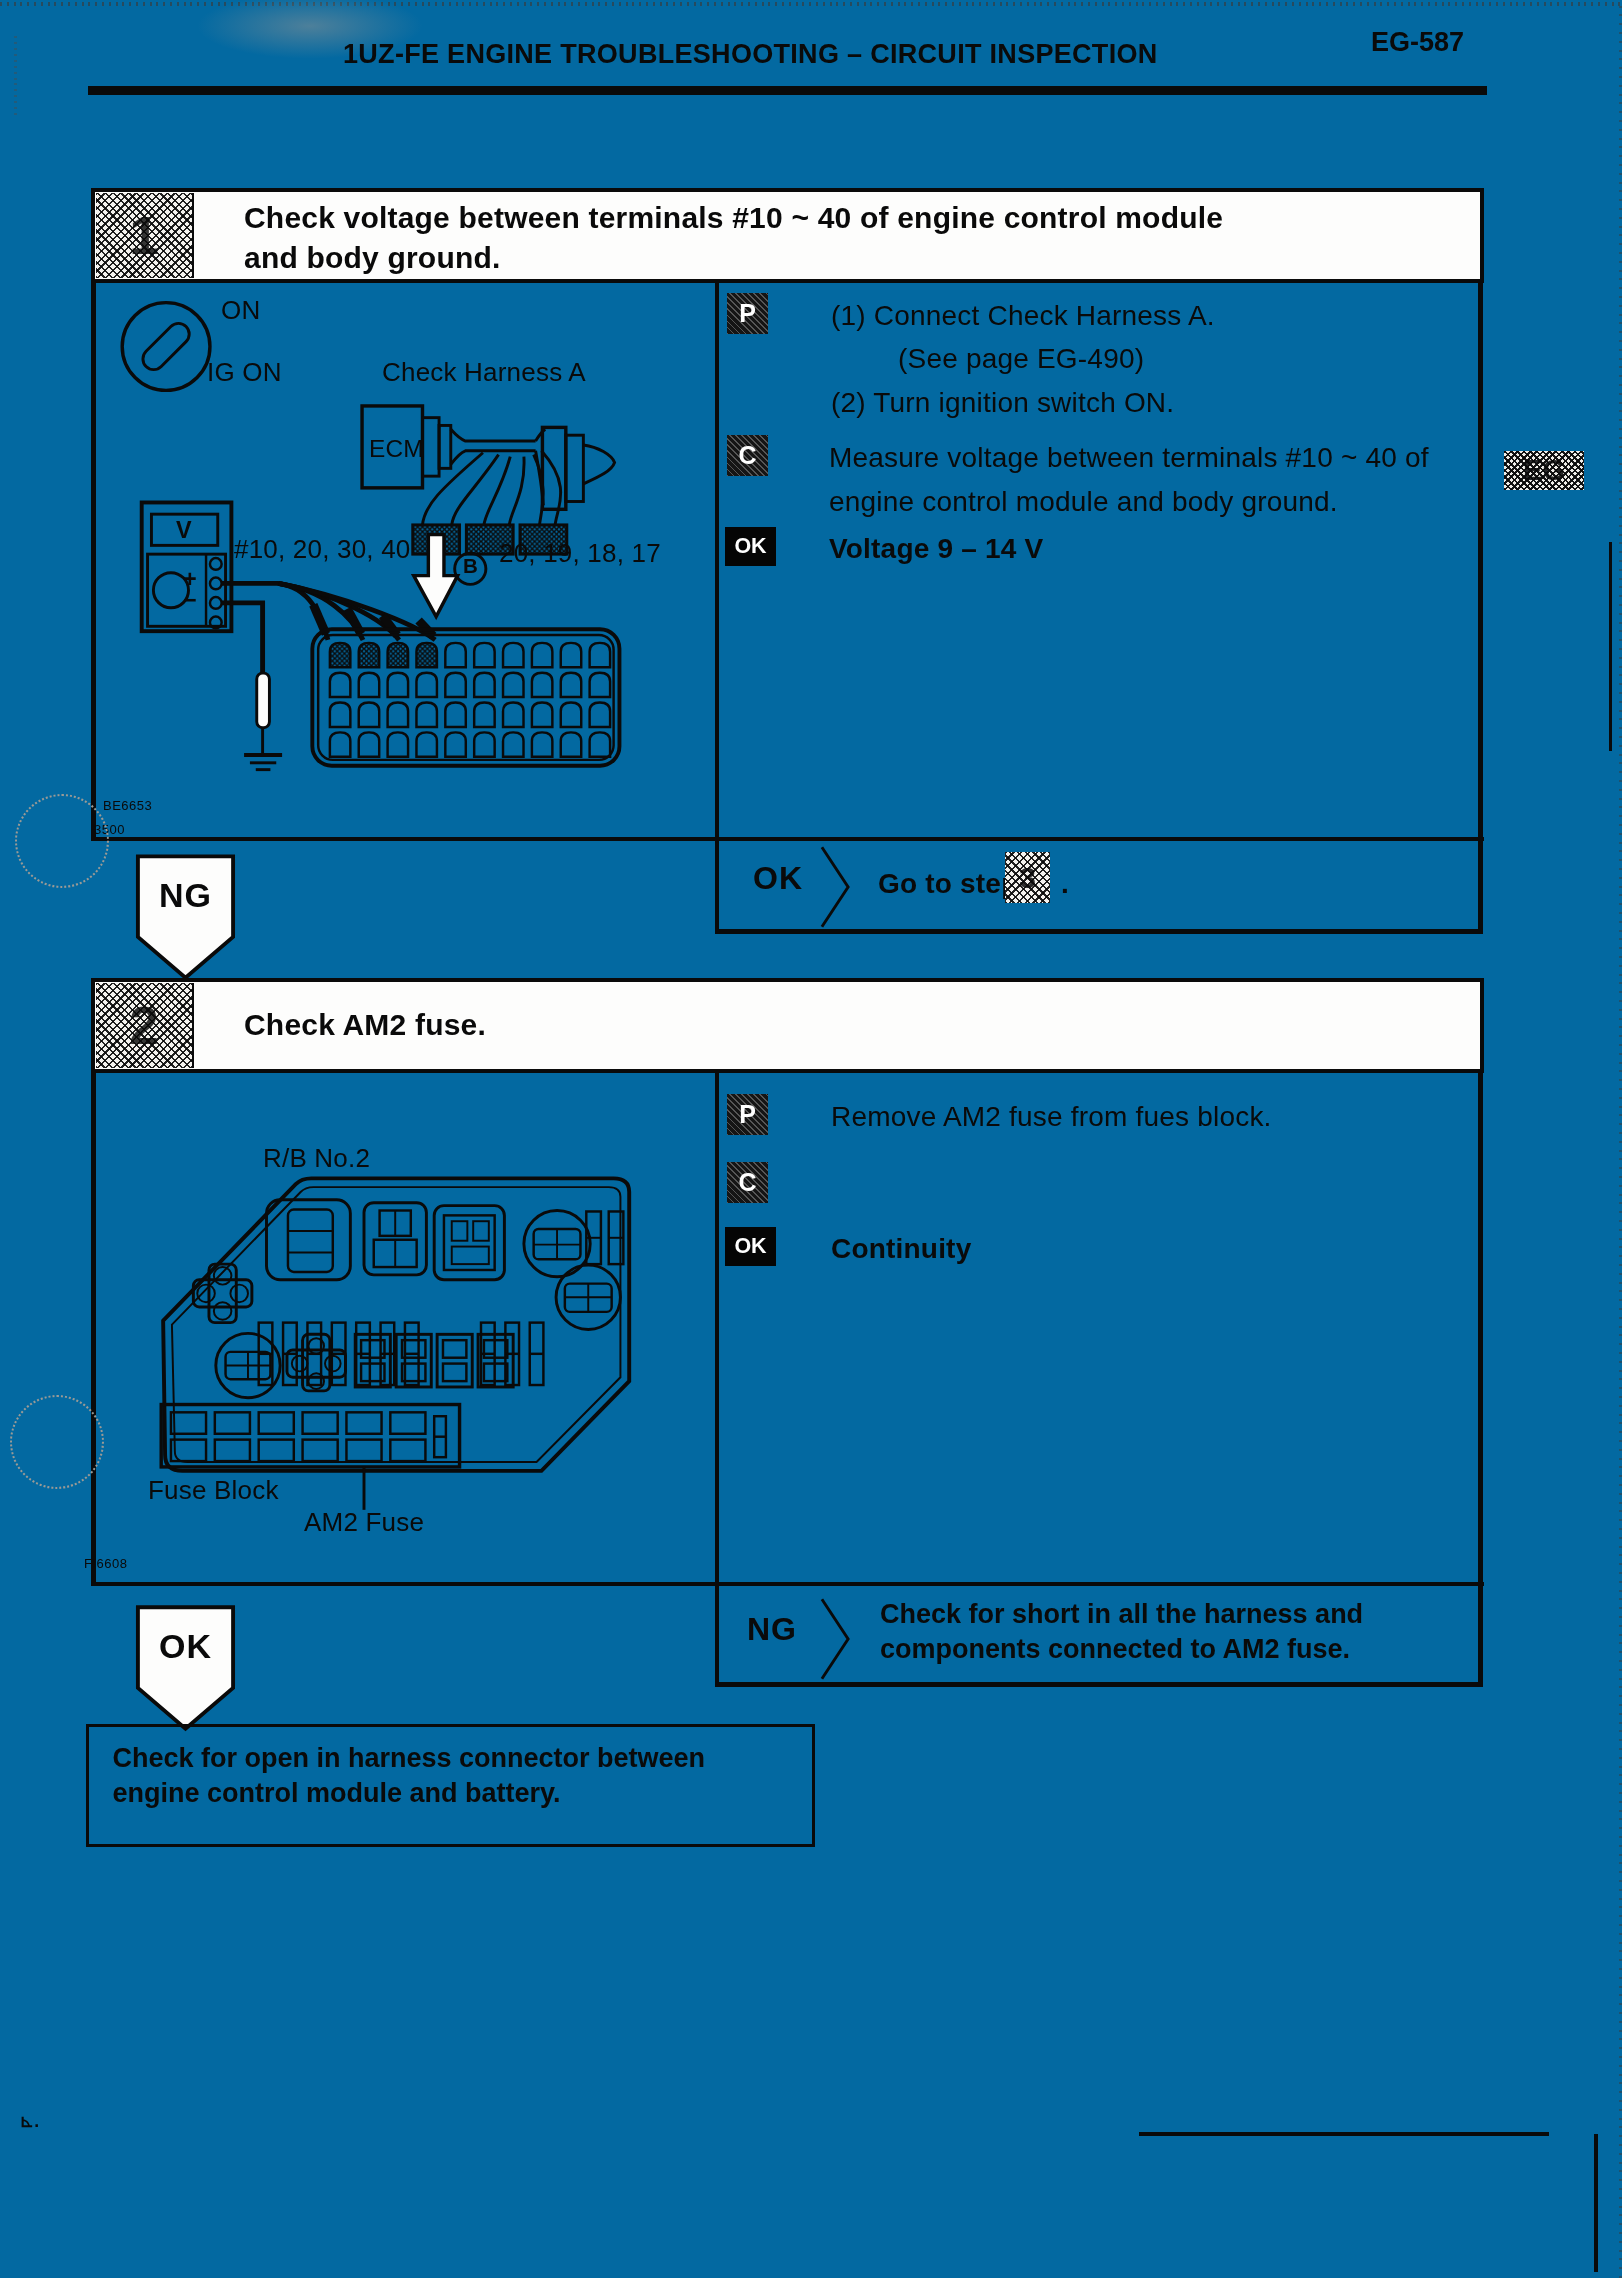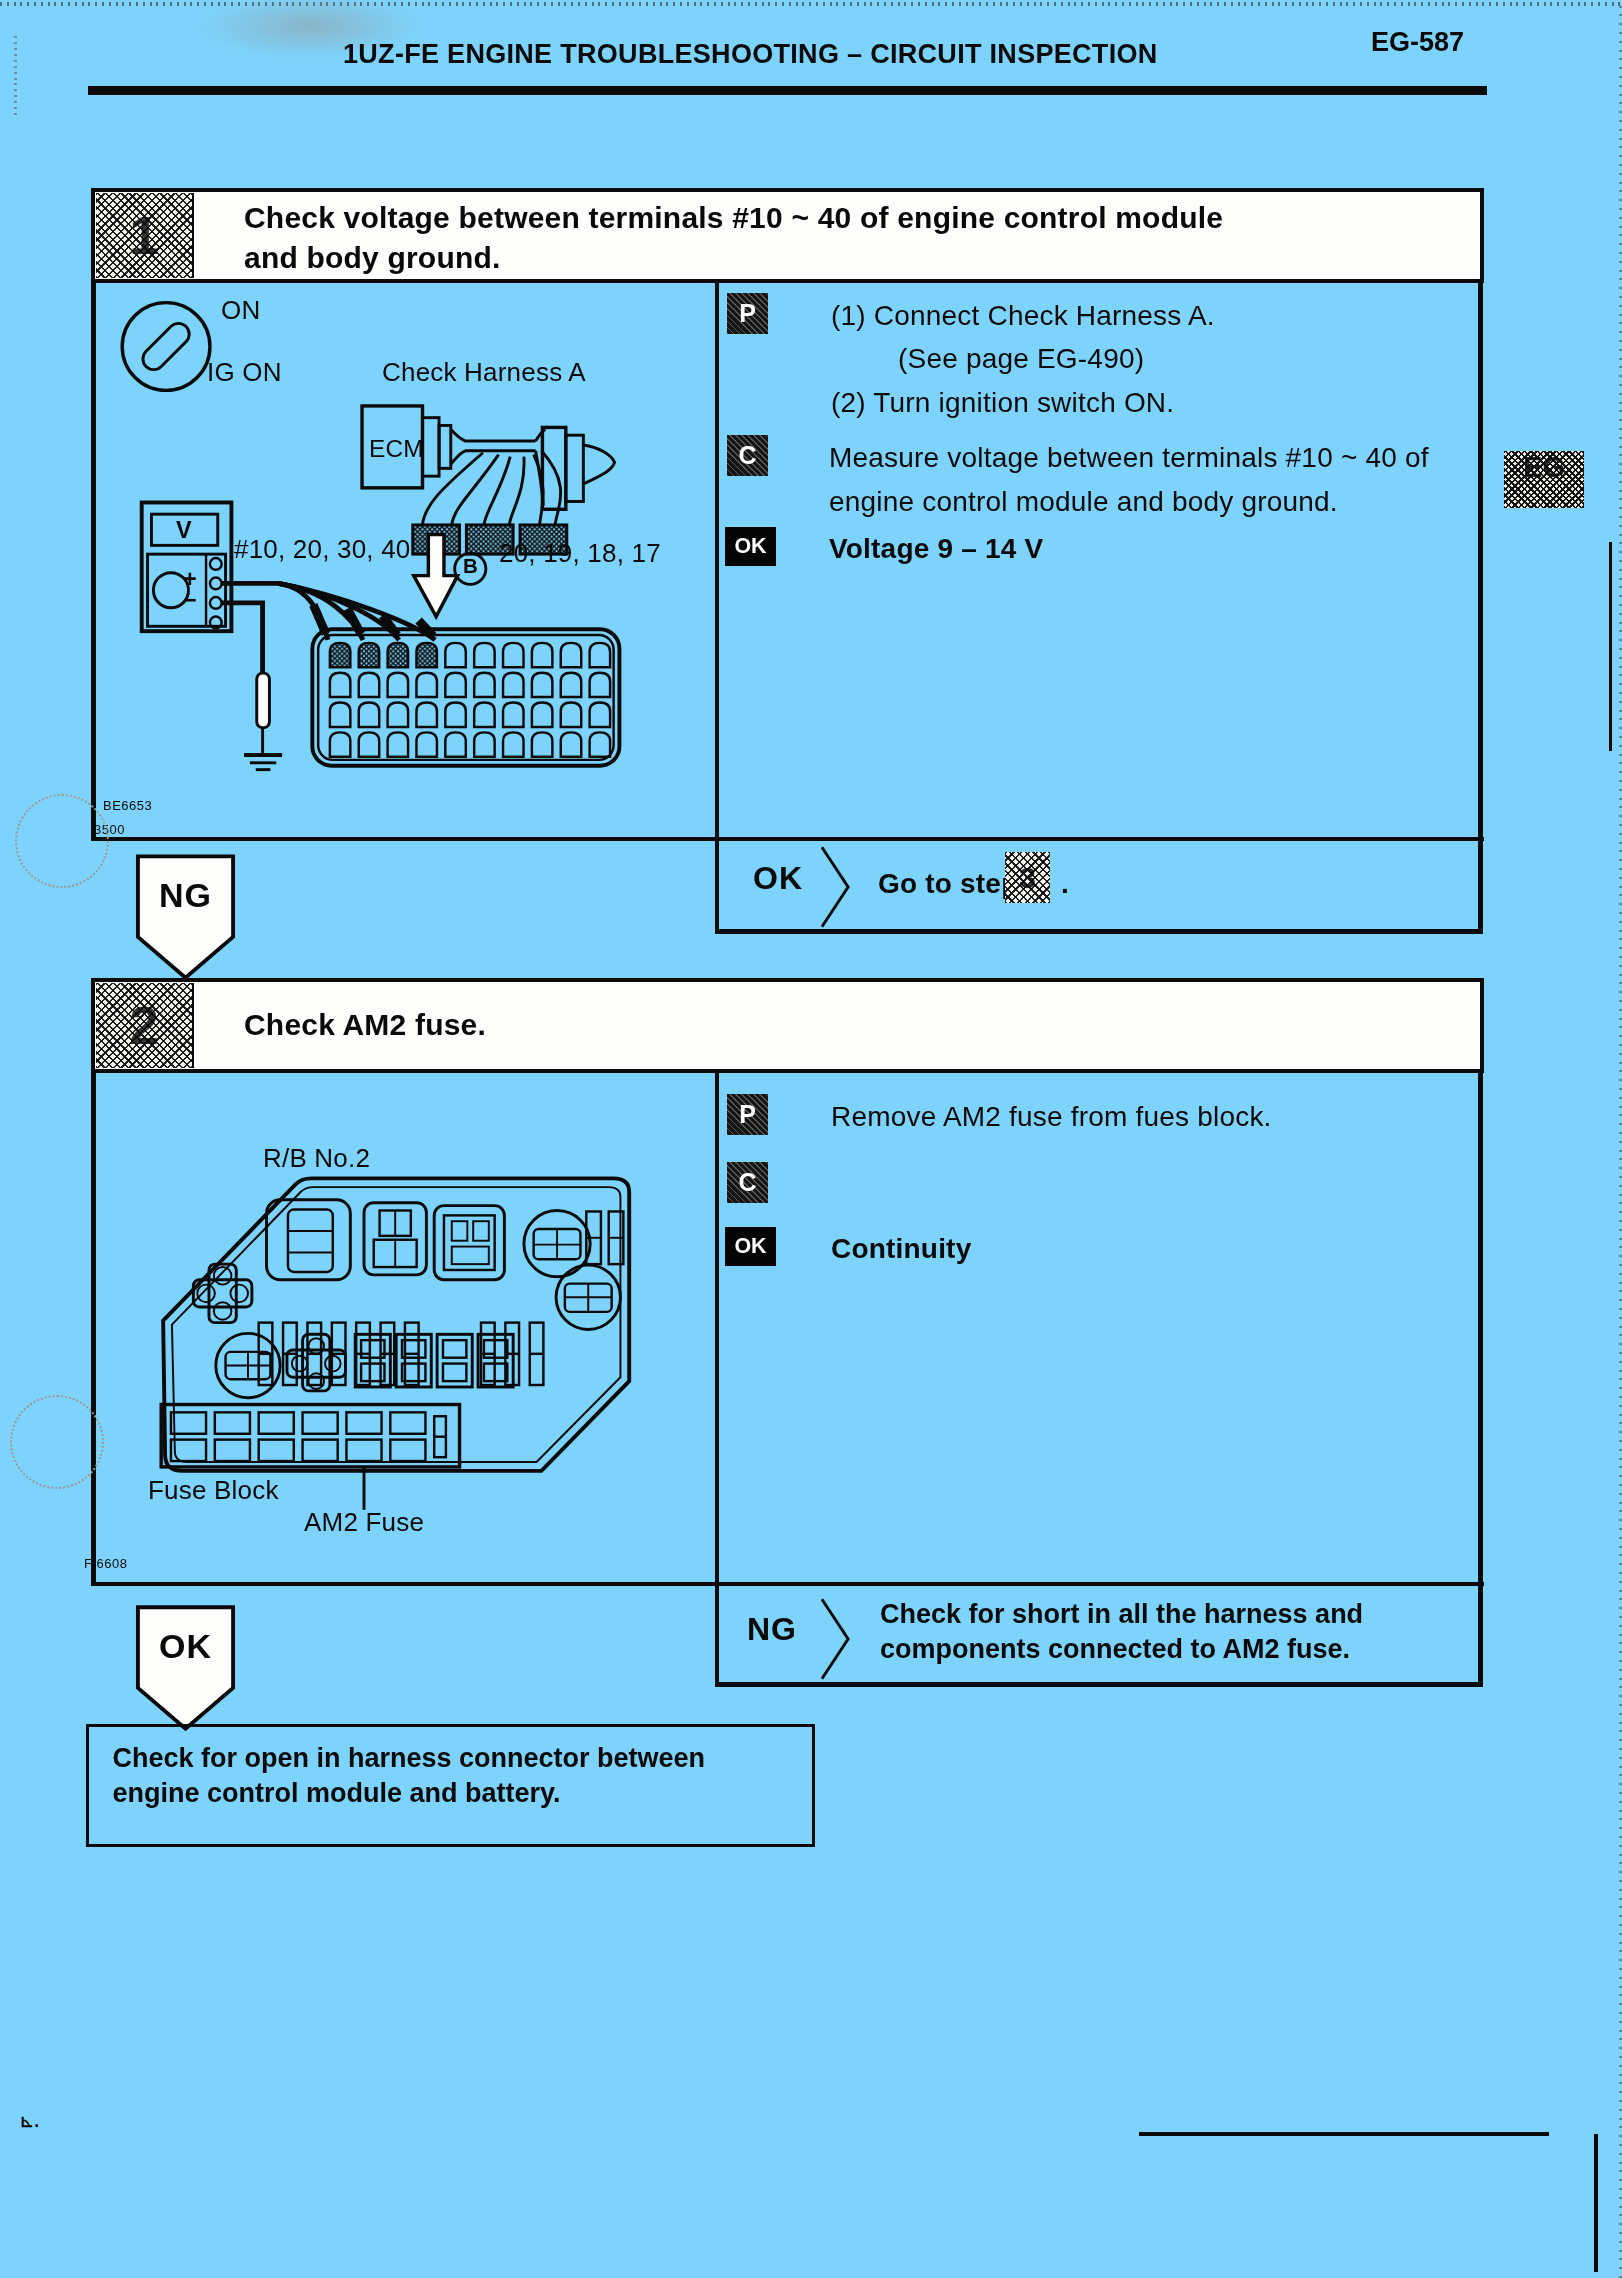--- a/index.html
+++ b/index.html
@@ -1,19 +1,19 @@
 <!DOCTYPE html>
 <html><head>
 <meta charset="utf-8">
 <style>
   * { box-sizing: border-box; margin: 0; padding: 0; }
   html,body { background:#888; }
   .page {
     position:relative; width:1623px; height:2278px; margin:0 auto;
-    background:#7dd3fc; color:#0a0a0a;
+    background:#0369a1; color:#0a0a0a;
     font-family:"Liberation Sans", sans-serif;
     overflow:hidden;
   }
   .abs { position:absolute; }
   .line { position:absolute; background:#0a0a0a; }
   .b { font-weight:700; }
   .pre { white-space:pre-line; }
 
   
   .hatch {
@@ -93,21 +93,21 @@
   <div class="noise-top"></div>
   <div class="noise-edge"></div>
   <div class="blotch"></div>
   <div class="lmark"></div>
 
   <div class="abs b" style="left:343px; top:39px; font-size:27px; letter-spacing:0.3px;">1UZ-FE ENGINE TROUBLESHOOTING – CIRCUIT INSPECTION</div>
   <div class="abs b" style="left:1371px; top:27px; font-size:27px;">EG-587</div>
   <div class="line" style="left:88px; top:86px; width:1399px; height:8.8px;"></div>
 
 
-  <div class="abs hatch-dense" style="left:1504px; top:451px; width:80px; height:57px; display:flex; align-items:flex-start; justify-content:center;">
+  <div class="abs hatch-dense" style="left:1504px; top:451px; width:80px; height:39px; display:flex; align-items:center; justify-content:center;">
     <span class="b" style="font-size:29px; color:rgba(10,10,10,.88);">EG</span>
   </div>
   <div class="line" style="left:1609px; top:542px; width:2.9px; height:209px;"></div>
 
   <div class="step-titlebar" style="left:91px; top:188px; width:1393px; height:95px;"></div>
   <div class="step-num hatch" style="left:96px; top:193px; width:98px; height:85px;">
       <span>1</span>
     </div>
   <div class="step-title pre" style="left:244px; top:198px; width:1229px;">Check voltage between terminals #10 ~ 40 of engine control module
 and body ground.</div>

